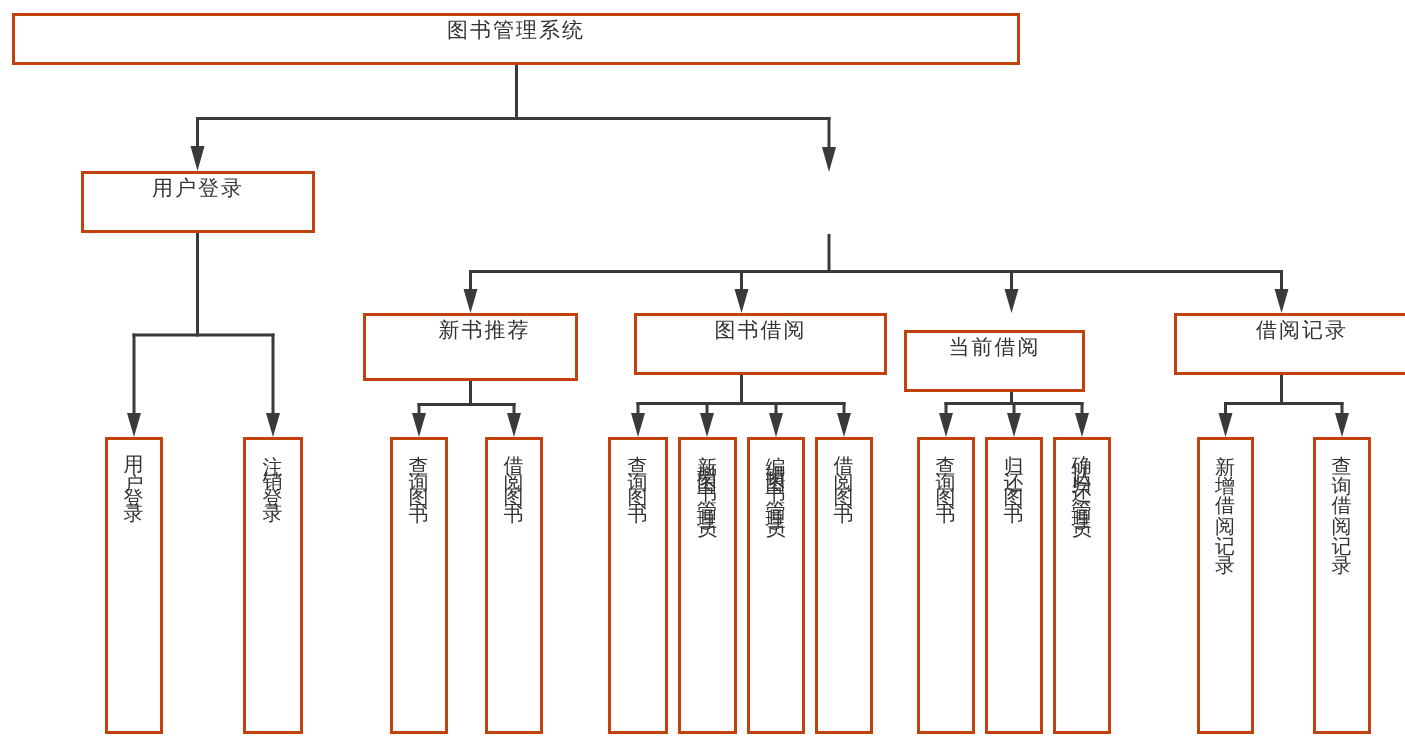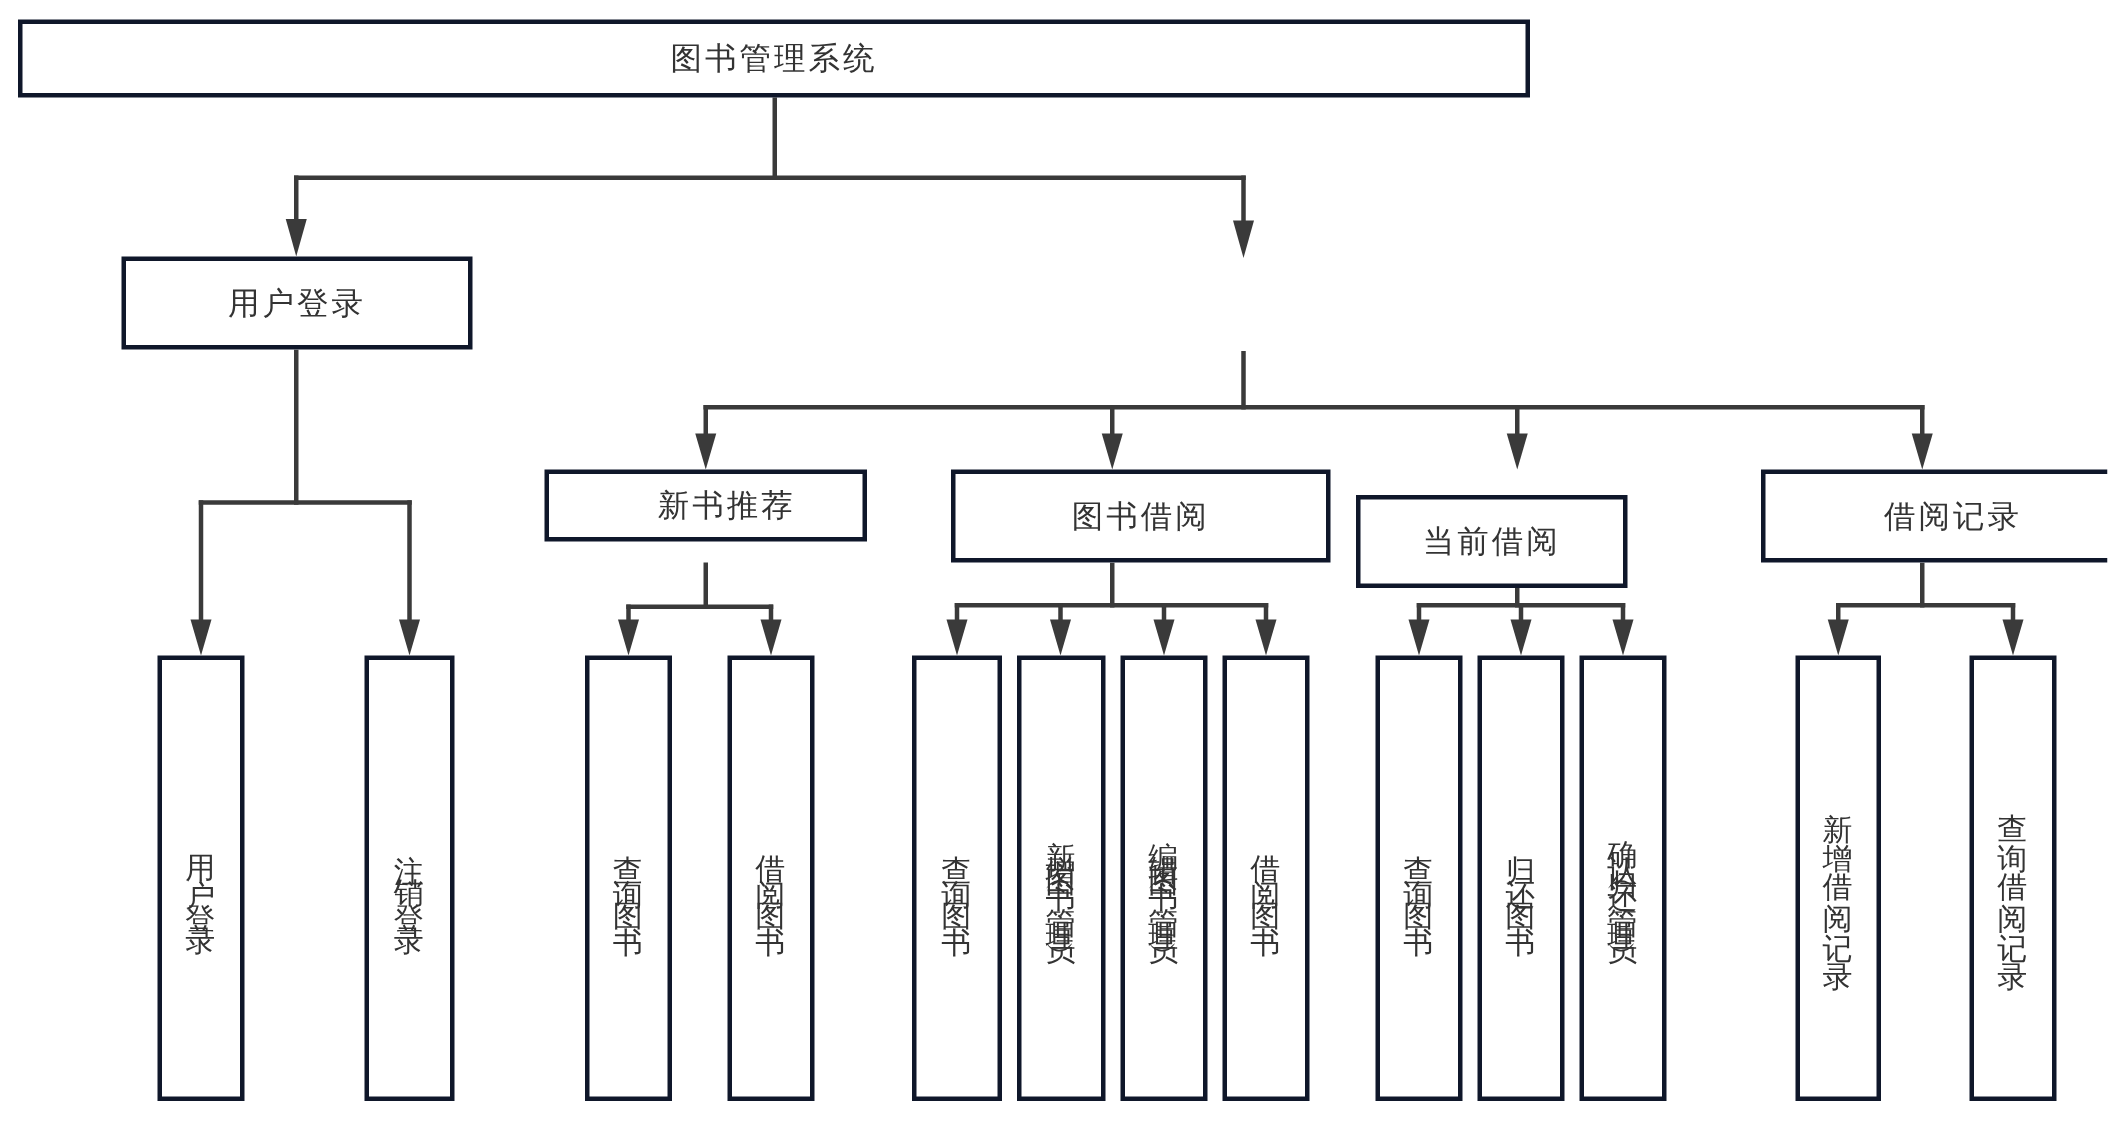--- a/index.html
+++ b/index.html
@@ -11,23 +11,23 @@
     font-family: "DejaVu Sans", "Liberation Sans", sans-serif;
     overflow: hidden;
   }
   svg.wires { position: absolute; left: 0; top: 0; z-index: 1; }
   svg.wires line { stroke: #3a3a3a; stroke-width: 3; }
   svg.wires polygon { fill: #3a3a3a; }
   .node {
     position: absolute;
     box-sizing: border-box;
     background: #ffffff;
-    border: 3px solid #0f172a;
+    border: 3px solid #c2410c;
     display: flex;
-    align-items: center;
+    align-items: flex-start;
     justify-content: center;
     z-index: 2;
   }
   .hlabel {
     font-size: 21px;
     color: #333333;
     letter-spacing: 2px;
     white-space: nowrap;
   }
   .leaf { top: 437px; height: 297px; }
@@ -122,21 +122,21 @@
   </svg>
 
   <div class="node" style="left:12px; top:13px; width:1008px; height:52px;">
     <span class="hlabel">图书管理系统</span>
   </div>
 
   <div class="node" style="left:81px; top:171px; width:234px; height:62px;">
     <span class="hlabel">用户登录</span>
   </div>
 
-  <div class="node" style="left:363px; top:313px; width:215px; height:48px;padding-left:28px;">
+  <div class="node" style="left:363px; top:313px; width:215px; height:68px;padding-left:28px;">
     <span class="hlabel">新书推荐</span>
   </div>
   <div class="node" style="left:634px; top:313px; width:253px; height:62px;">
     <span class="hlabel">图书借阅</span>
   </div>
   <div class="node" style="left:904px; top:313px; width:181px; height:62px;margin-top:17px;">
     <span class="hlabel">当前借阅</span>
   </div>
   <div class="node" style="left:1174px; top:313px; width:256px; height:62px;">
     <span class="hlabel">借阅记录</span>

